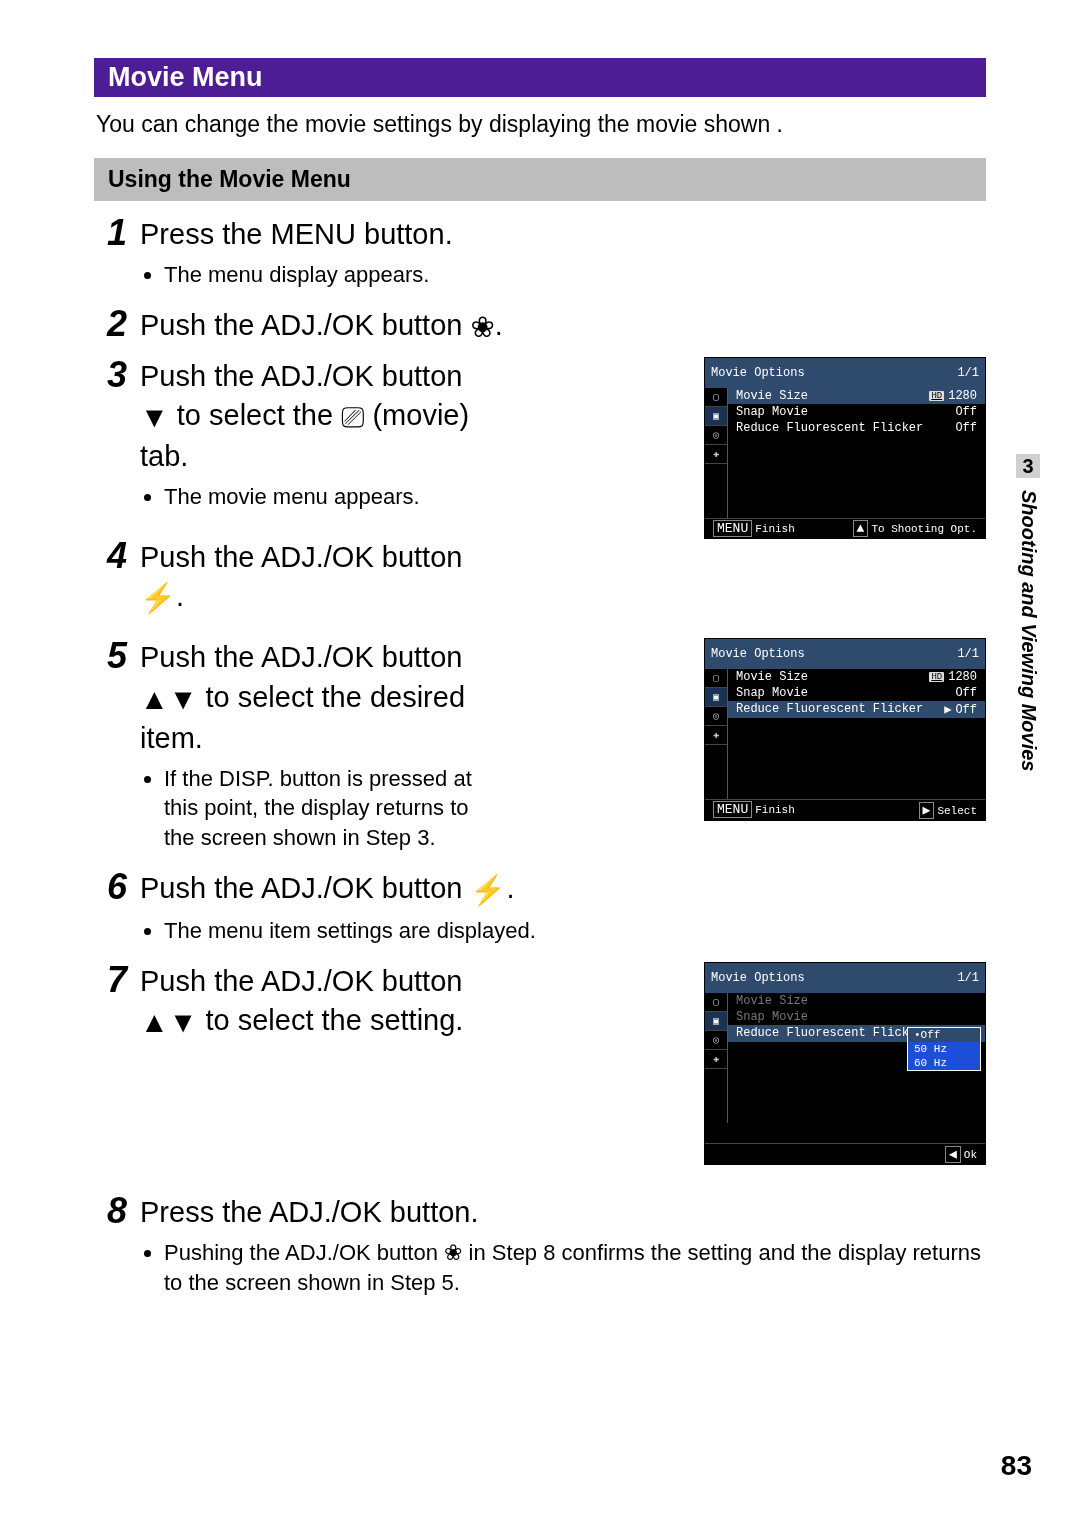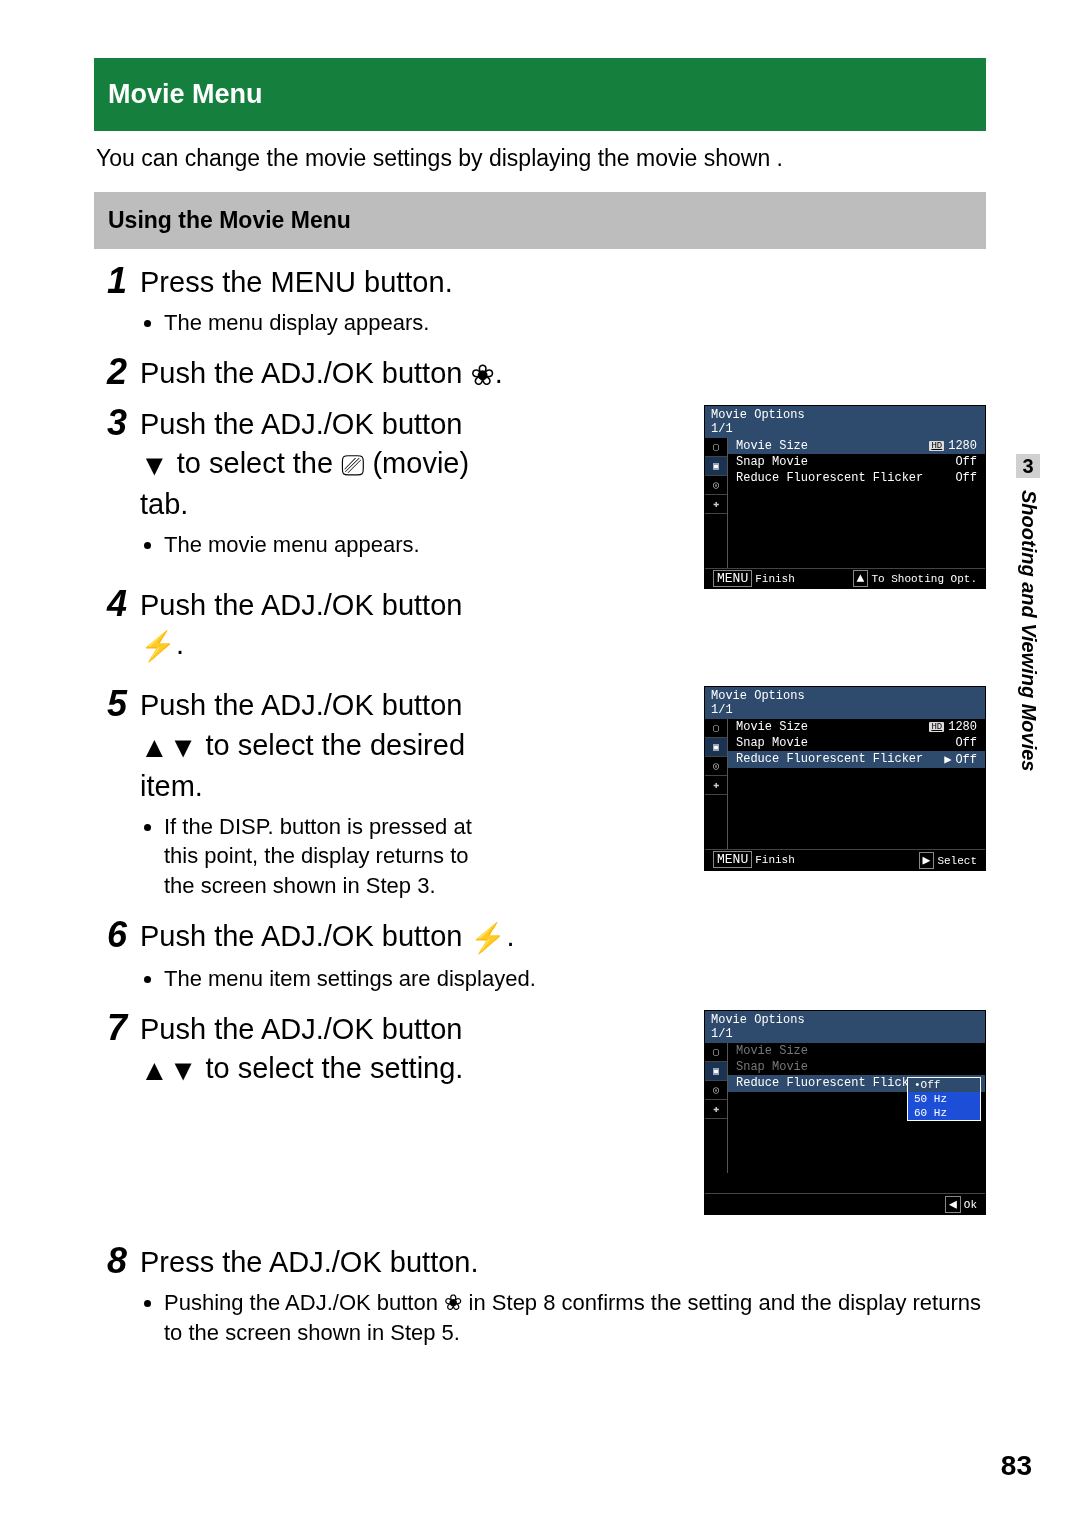--- a/index.html
+++ b/index.html
@@ -10,36 +10,36 @@
     width: 1080px;
     height: 1522px;
     position: relative;
     color: #000;
   }
   .page {
     padding: 58px 94px 0 94px;
     position: relative;
   }
   .title-bar {
-    background: #15803d;
+    background: #4c1d95;
     color: #fff;
     font-weight: bold;
     font-size: 27px;
-    padding: 21px 14px;
+    padding: 4px 14px;
   }
   .intro {
     font-size: 23px;
     margin: 14px 2px 20px 2px;
   }
   .sub-bar {
     background: #bdbdbd;
     color: #000;
     font-weight: bold;
     font-size: 23px;
-    padding: 15px 14px;
+    padding: 8px 14px;
   }
   .steps { margin-top: 14px; }
   .step {
     display: flex;
     margin-bottom: 10px;
   }
   .step-num {
     font-style: italic;
     font-weight: bold;
     font-size: 36px;
@@ -69,23 +69,22 @@
     font-family: "Courier New", monospace;
     font-size: 12px;
     border: 1px solid #000;
     margin-left: auto;
     margin-bottom: 18px;
   }
   .ss-title {
     display: flex;
     justify-content: space-between;
     background: #2e4b6d;
-    padding: 2px 6px;
+    padding: 8px 6px;
     font-size: 12px;
-    flex-direction: column;
   }
   .ss-body { display: flex; }
   .ss-tabs {
     width: 22px;
     background: #000;
     display: flex;
     flex-direction: column;
     border-right: 1px solid #555;
   }
   .ss-tab {

